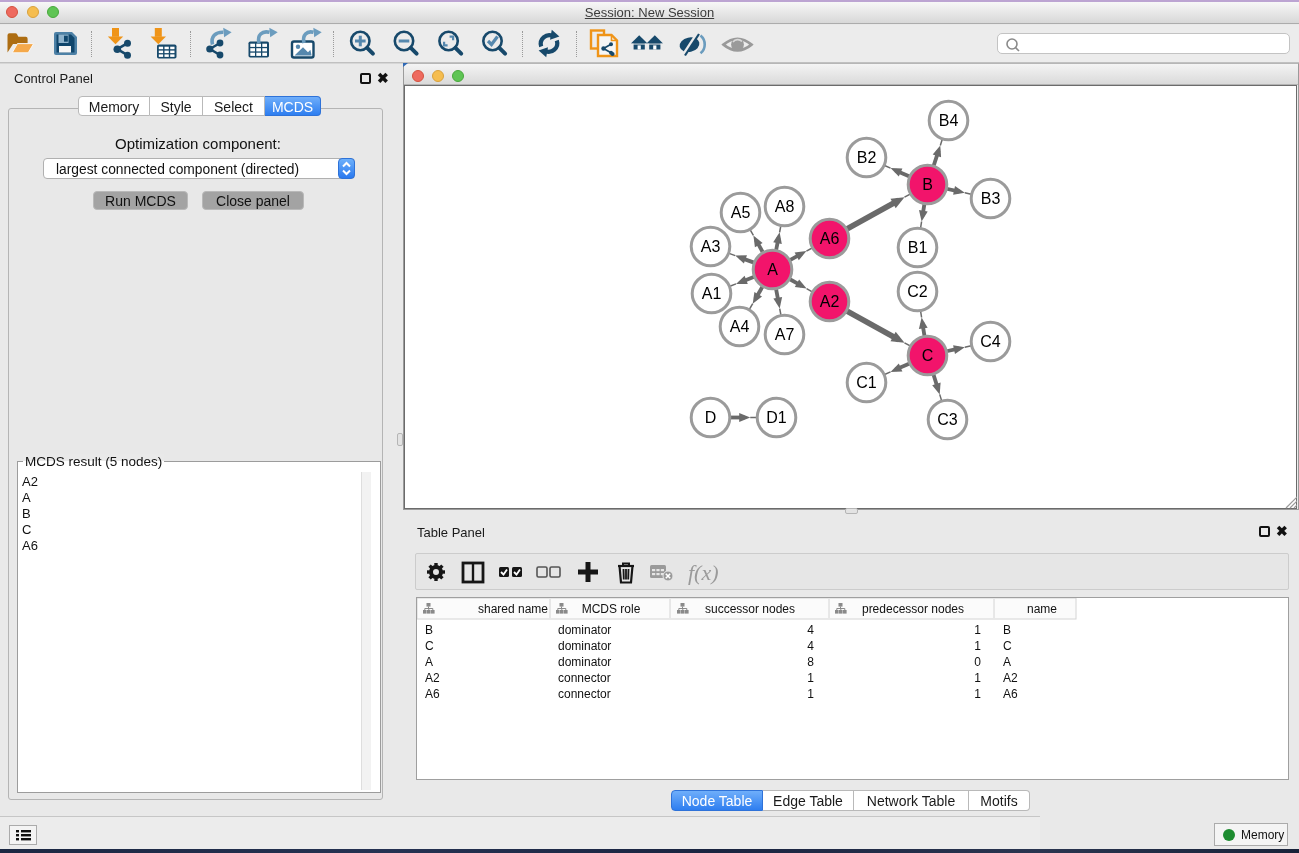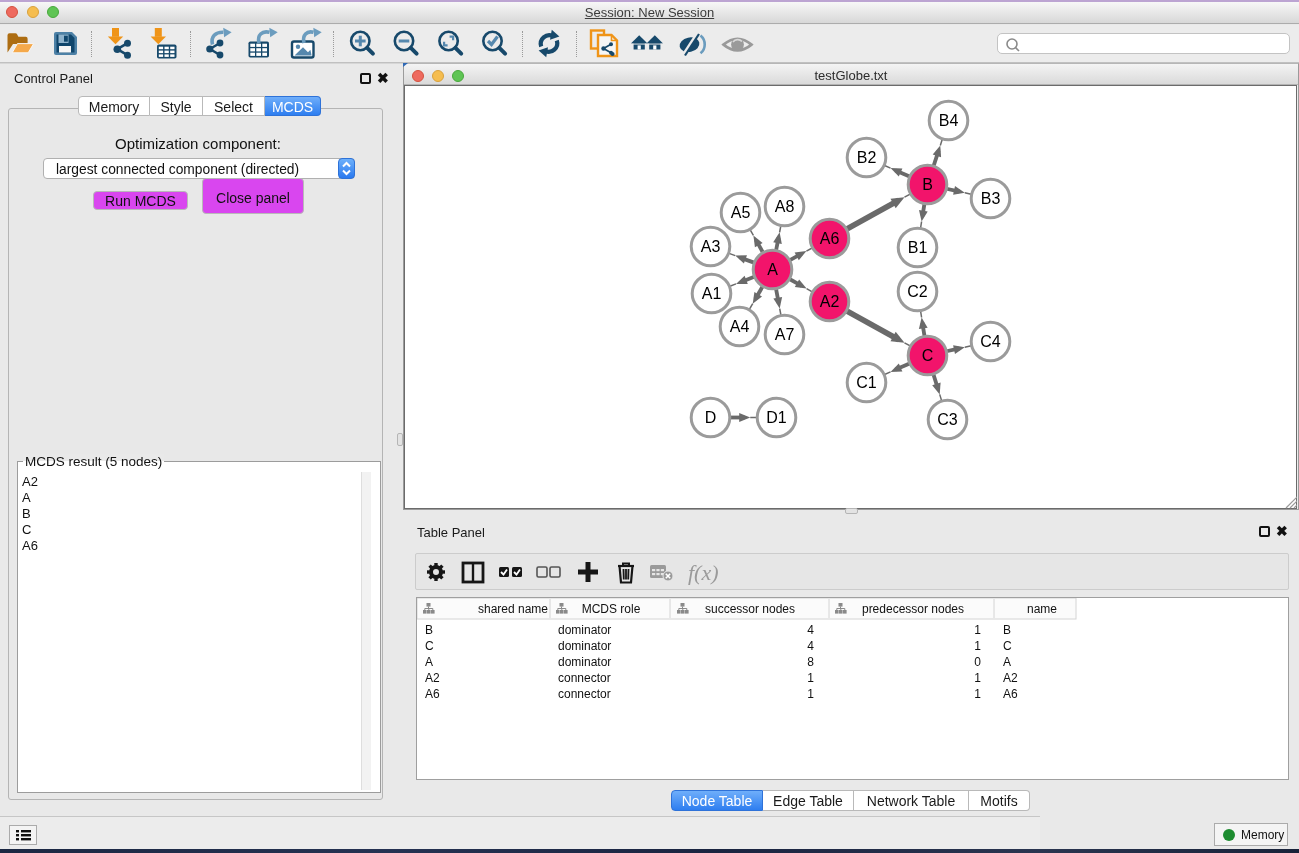--- a/index.html
+++ b/index.html
@@ -49,24 +49,24 @@
 #cptabs .tab { height:20px; }
 
 #opt-label { left:0px; top:135px; width:396px; text-align:center; font-size:15px; color:#111; }
 
 #dropdown { left:43px; top:158px; width:312px; height:21px; background:#fff;
   border:1px solid #b0b0b0; border-radius:4px; }
 #dropdown .dtext { position:absolute; left:12px; top:3px; font-size:13.8px; color:#111; }
 #dropdown .stepper { position:absolute; right:-1px; top:-1px; width:17px; height:21px;
   background:linear-gradient(#6db0fb,#2a79ef); border-radius:4px; border:1px solid #2e72d8; }
 
-.btn { position:absolute; background:#d946ef; border:1px solid #b9b9b9; border-radius:4px;
+.btn { position:absolute; background:#a3a3a3; border:1px solid #b9b9b9; border-radius:4px;
   font-size:14px; color:#111; text-align:center; }
 #btn-run { left:93px; top:191px; width:95px; height:19px; padding-top:1px; }
-#btn-close { left:202px; top:178px; width:102px; height:36px; padding-top:11px; }
+#btn-close { left:202px; top:191px; width:102px; height:19px; padding-top:1px; }
 
 
 #mcds-box { left:17px; top:461px; width:364px; height:332px; background:#fff; border:1px solid #9c9c9c; }
 #mcds-legend { left:23px; top:454px; font-size:13.5px; color:#111; }
 #mcds-legend .lg-top { position:absolute; left:0; top:0; right:0; height:7px; background:#e9e9e9; }
 #mcds-legend .lg-bot { position:absolute; left:0; top:7px; right:0; bottom:0; background:#fff; }
 #mcds-legend span { position:relative; padding:0 2px; }
 #mcds-list { left:22px; top:474px; font-size:13px; color:#111; line-height:16px; }
 #mcds-scroll { left:361px; top:472px; width:10px; height:318px; background:#f2f2f2; border-left:1px solid #dedede; }
 
@@ -243,21 +243,20 @@
 <div class="abs" id="mcds-scroll"></div>
 
 <div class="abs" id="netwin">
   <svg width="6" height="6" style="position:absolute;left:-1px;top:-1px;z-index:5">
       <path d="M0 0 L5 0 L0 4 Z" fill="#2f69b5"></path>
     </svg>
     <div class="nt-titlebar">
     <div class="ntl" style="left:8px;background:#ee6a5f;border:1px solid #d4523f"></div>
     <div class="ntl" style="left:28px;background:#f5bd4f;border:1px solid #d9a13c"></div>
     <div class="ntl" style="left:48px;background:#5fc454;border:1px solid #48a83c"></div>
-    <div class="nt-title">testGlobe.txt</div>
   </div>
   <div id="netcanvas">
     <svg id="graph" width="892" height="423" viewBox="0.5 0.5 892 423">
         <line x1="331.5" y1="198.4" x2="325.4" y2="200.8" stroke="#6a6a6a" stroke-width="1.5"></line>
 <line x1="351.0" y1="190.7" x2="336.6" y2="196.4" stroke="#6a6a6a" stroke-width="3.8"></line>
 <polygon points="331.5,198.4 340.1,190.2 343.3,198.4" fill="#6a6a6a"></polygon>
 <line x1="330.7" y1="170.1" x2="324.6" y2="167.9" stroke="#6a6a6a" stroke-width="1.5"></line>
 <line x1="350.8" y1="177.6" x2="335.8" y2="172.1" stroke="#6a6a6a" stroke-width="3.8"></line>
 <polygon points="330.7,170.1 342.5,169.8 339.4,178.1" fill="#6a6a6a"></polygon>
 <line x1="348.9" y1="149.9" x2="345.7" y2="144.3" stroke="#6a6a6a" stroke-width="1.5"></line>

